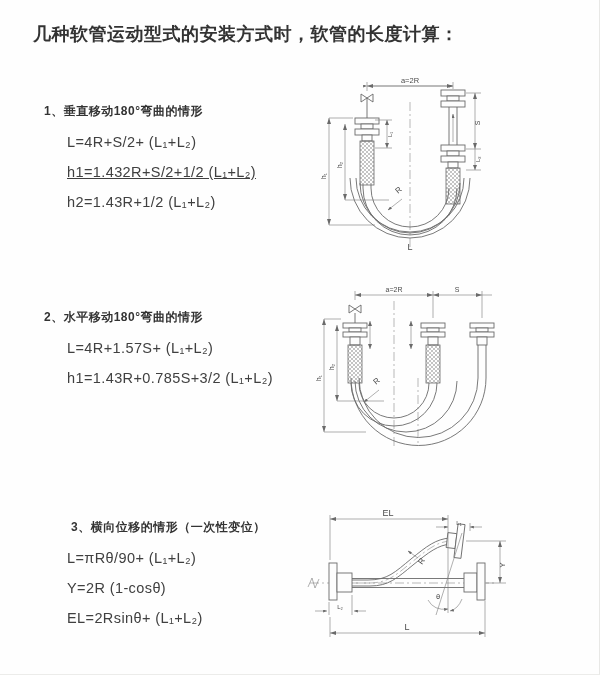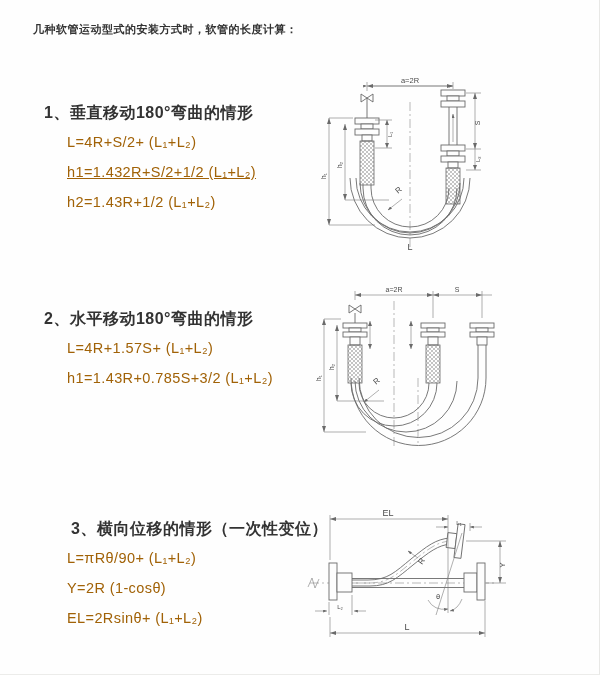--- a/index.html
+++ b/index.html
@@ -2,23 +2,23 @@
 <html><head>
 <meta charset="utf-8">
 <style>
   html,body{margin:0;padding:0;}
   body{
     width:600px;height:675px;position:relative;background:#ffffff;
     font-family:"Liberation Sans","DejaVu Sans",sans-serif;
     color:#383838;overflow:hidden;
   }
   .page{position:absolute;inset:0;background:#fefefe;border-right:1px solid #e8e8e6;border-bottom:1px solid #ececea;}
-  .title{position:absolute;left:33px;top:22px;font-size:11px;font-weight:700;letter-spacing:.5px;color:#333;}
-  .sec-head{position:absolute;font-size:16px;font-weight:700;letter-spacing:.5px;color:#333;}
-  .formula{position:absolute;font-size:14.5px;color:#a16207;letter-spacing:.4px;font-weight:500;}
+  .title{position:absolute;left:33px;top:22px;font-size:18px;font-weight:700;letter-spacing:.5px;color:#333;}
+  .sec-head{position:absolute;font-size:12px;font-weight:700;letter-spacing:.5px;color:#333;}
+  .formula{position:absolute;font-size:14.5px;color:#404040;letter-spacing:.4px;font-weight:500;}
   .diagram{position:absolute;}
   svg text{fill:#4a4a4a;font-family:"Liberation Sans","DejaVu Sans",sans-serif;}
   .geo{stroke:#6a6a6a;stroke-width:.9;fill:none;}
   .geof{stroke:#6a6a6a;stroke-width:.9;fill:#fdfdfd;}
   .dim{stroke:#7b7b7b;stroke-width:.6;fill:none;}
   .cl{stroke:#8a8a8a;stroke-width:.6;fill:none;stroke-dasharray:9 3 2 3;}
 </style>
 </head>
 <body>
 

